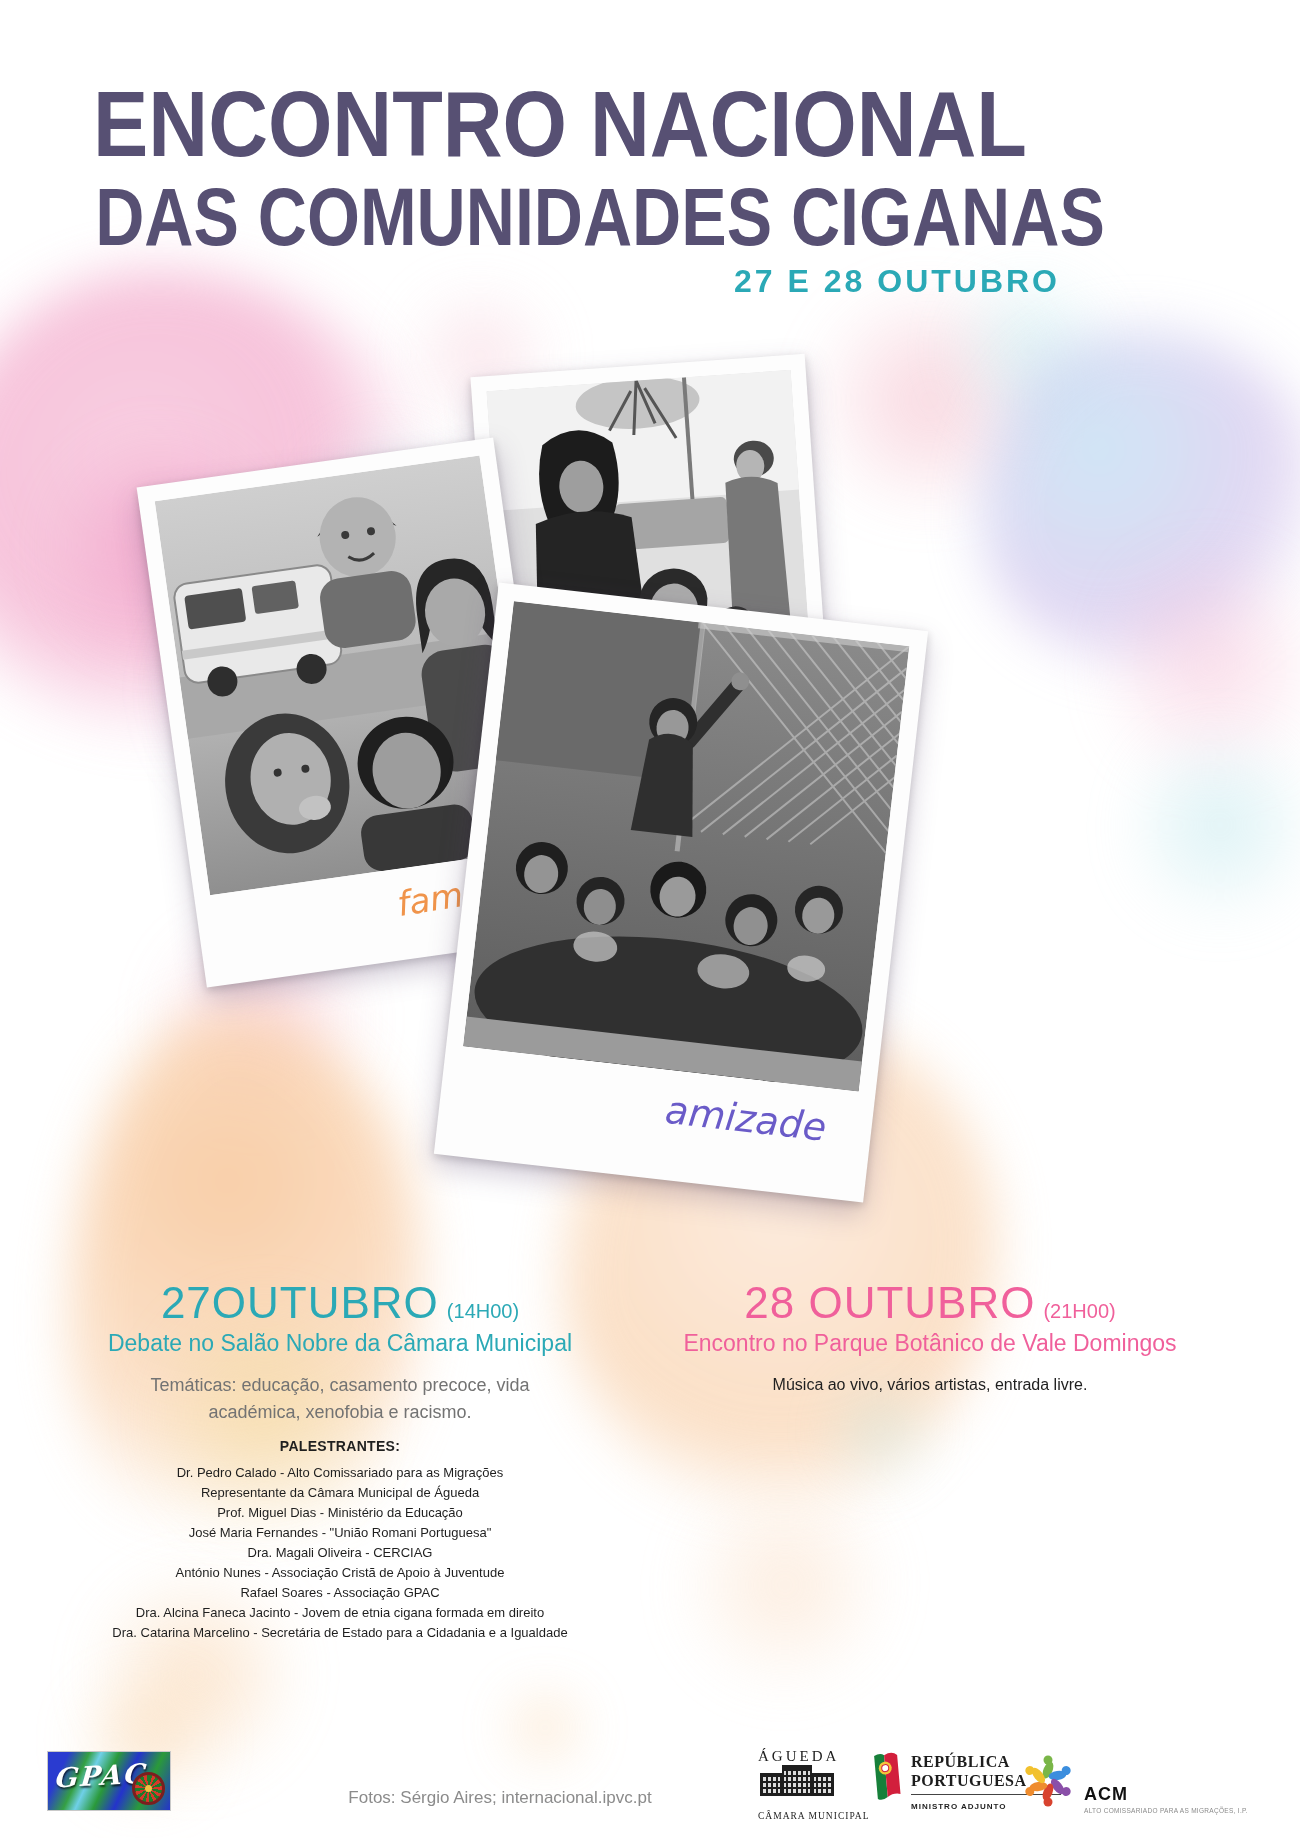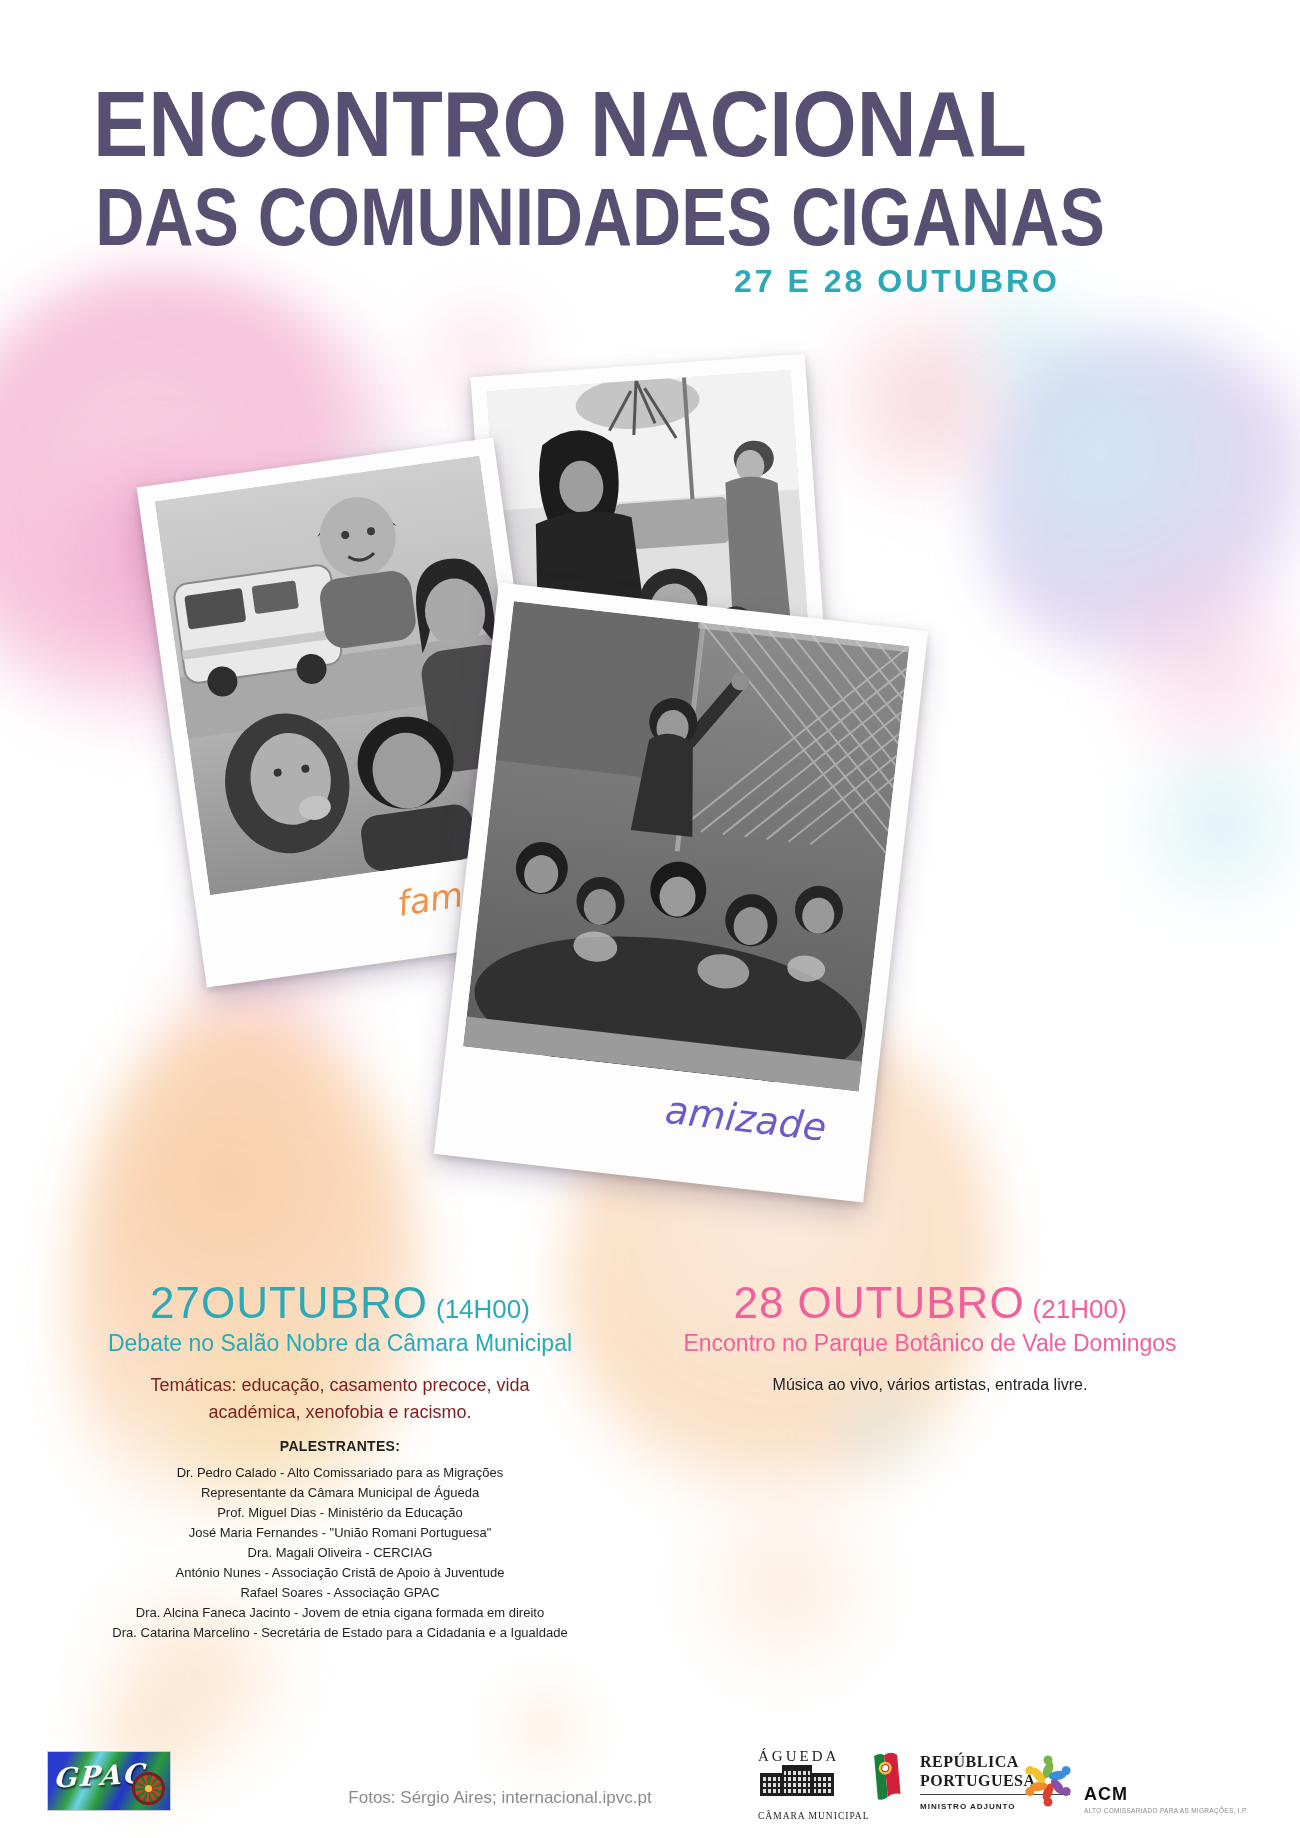--- a/index.html
+++ b/index.html
@@ -75,29 +75,29 @@
   .pol-amizade{left:465px;top:605px;width:432px;height:575px;padding:17px;box-sizing:border-box;
            transform:rotate(6.5deg);z-index:3;}
   .caption{font-family:"DejaVu Sans", sans-serif;font-style:italic;text-align:center;}
   .cap-familia{margin-top:14px;font-size:34px;color:#f0944b;transform:translateX(78px) rotate(-1deg);}
   .cap-amizade{margin-top:18px;font-size:38px;color:#6a5bc8;transform:translateX(90px);}
 
   
   .day1{color:#2ba9b6;} .day2{color:#f0609b;}
   .day-header{position:absolute;top:1278px;text-align:center;white-space:nowrap;}
   .day-header .date{font-size:44px;letter-spacing:1px;}
-  .day-header .time{font-size:26px;margin-left:8px;}
+  .day-header .time{font-size:20px;margin-left:8px;}
   .dh1{left:50px;width:580px;}
   .dh2{left:630px;width:600px;}
   .day-loc{position:absolute;top:1330px;text-align:center;font-size:23px;white-space:nowrap;}
   .dl1{left:50px;width:580px;}
   .dl2{left:630px;width:600px;}
 
   .themes{position:absolute;left:50px;top:1372px;width:580px;text-align:center;
-          font-size:18px;line-height:27px;color:#7f1d1d;}
+          font-size:18px;line-height:27px;color:#737373;}
   .palestrantes{position:absolute;left:50px;top:1438px;width:580px;text-align:center;
           font-size:14px;font-weight:bold;color:#1f1f1f;letter-spacing:.3px;}
   .speakers{position:absolute;left:30px;top:1463px;width:620px;text-align:center;
           font-size:13px;line-height:20px;color:#1f1f1f;}
   .music{position:absolute;left:630px;top:1376px;width:600px;text-align:center;
           font-size:16px;color:#1f1f1f;}
 
   
   .gpac{position:absolute;left:48px;top:1752px;width:122px;height:58px;overflow:hidden;
         background:linear-gradient(115deg,#2a3bd0 0%,#2a3bd0 14%,#35a043 28%,#6fd0e8 36%,
@@ -112,21 +112,21 @@
   .gpac-wheel::after{content:"";position:absolute;left:10px;top:10px;width:7px;height:7px;
         border-radius:50%;background:#f0c040;}
 
   .credits{position:absolute;left:300px;top:1788px;width:400px;text-align:center;
         font-size:17px;color:#8b8b8b;}
 
   .agueda{position:absolute;left:758px;top:1748px;width:114px;color:#1d1d1d;}
   .agueda-name{font-family:"Liberation Serif", serif;font-size:15px;letter-spacing:3px;}
   .agueda-sub{font-family:"Liberation Serif", serif;font-size:9.5px;letter-spacing:1px;margin-top:10px;}
 
-  .republica{position:absolute;left:872px;top:1752px;display:flex;gap:18px;align-items:flex-start;}
+  .republica{position:absolute;left:872px;top:1752px;display:flex;gap:9px;align-items:flex-start;}
   .rep-text{display:flex;flex-direction:column;}
   .rep-line{font-family:"Liberation Serif", serif;font-weight:bold;font-size:16px;
         color:#1d1d1d;letter-spacing:.5px;line-height:19px;}
   .rep-rule{width:150px;height:1px;background:#444;margin:4px 0 7px 0;}
   .rep-sub{font-size:8px;font-weight:bold;color:#1d1d1d;letter-spacing:1px;}
 
   .acm{position:absolute;left:1020px;top:1748px;display:flex;gap:8px;align-items:center;}
   .acm-text{display:flex;flex-direction:column;gap:2px;}
   .acm-name{font-size:18px;font-weight:bold;color:#111;letter-spacing:1px;margin-top:36px;}
   .acm-sub{font-size:6.5px;color:#8a8a8a;letter-spacing:.3px;}

